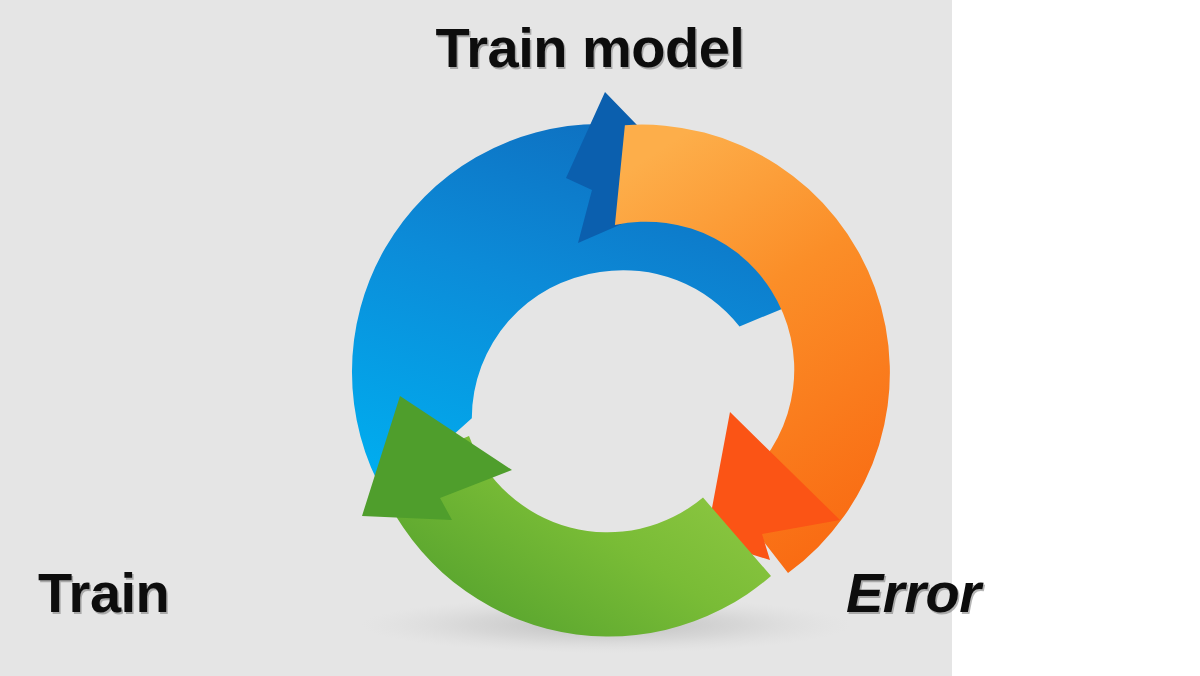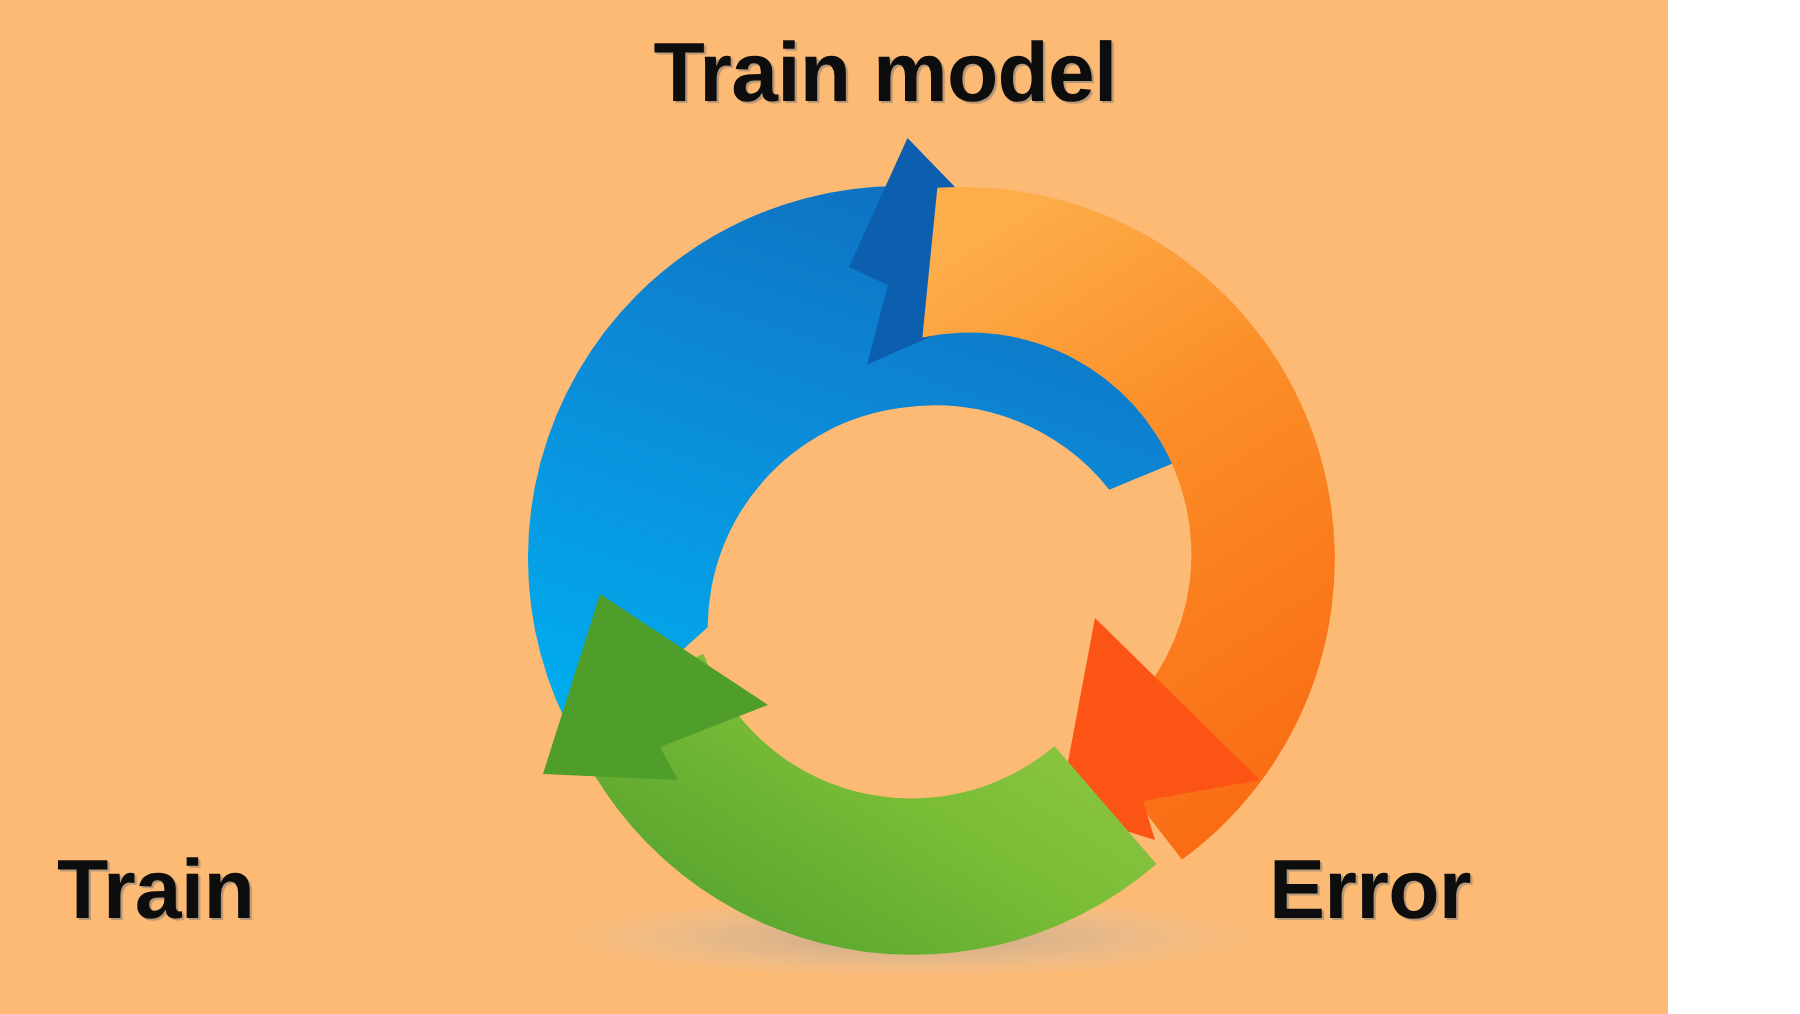--- a/index.html
+++ b/index.html
@@ -8,23 +8,23 @@
     background: #ffffff;
   }
   body {
     width: 1200px;
     height: 676px;
     overflow: hidden;
     font-family: "Liberation Sans", sans-serif;
   }
   #stage {
     position: relative;
-    width: 1112px;
+    width: 952px;
     height: 676px;
-    background: #fdba74;
+    background: #e5e5e5;
   }
   #cycle-svg {
     position: absolute;
     left: 0;
     top: 0;
     width: 1200px;
     height: 676px;
   }
   .label {
     position: absolute;
@@ -52,21 +52,21 @@
     font-size: 56px;
   }
   #label-tune .line1 { display: block; padding-left: 14px; }
   #label-error {
     left: 836px;
     top: 444px;
     width: 360px;
     text-align: left;
     font-size: 56px;
   }
-  #label-error .line1 { display: block; padding-left: 10px; }
+  #label-error .line1 { display: block; padding-left: 10px; font-style: italic; }
 </style>
 </head>
 <body>
 
 <div id="stage">
 
   <svg id="cycle-svg" viewBox="0 0 1200 676" aria-hidden="true">
     <defs>
       <linearGradient id="gradBlue" x1="0.62" y1="0" x2="0.18" y2="1">
         <stop offset="0%" stop-color="#0E6FC0"></stop>

